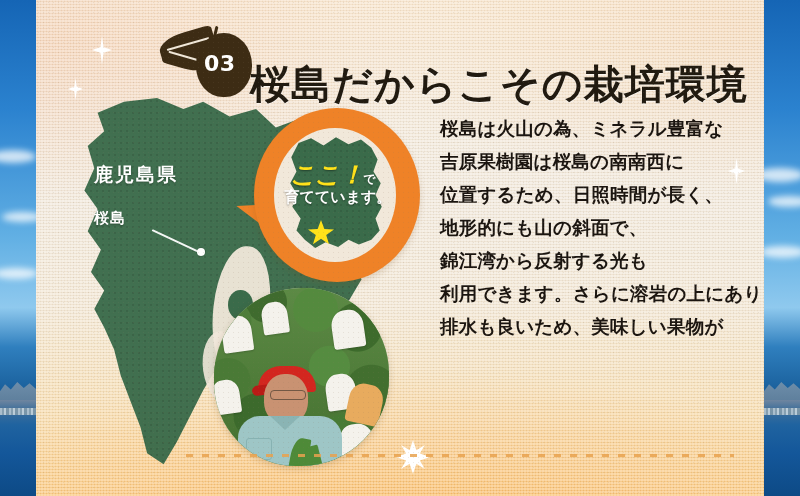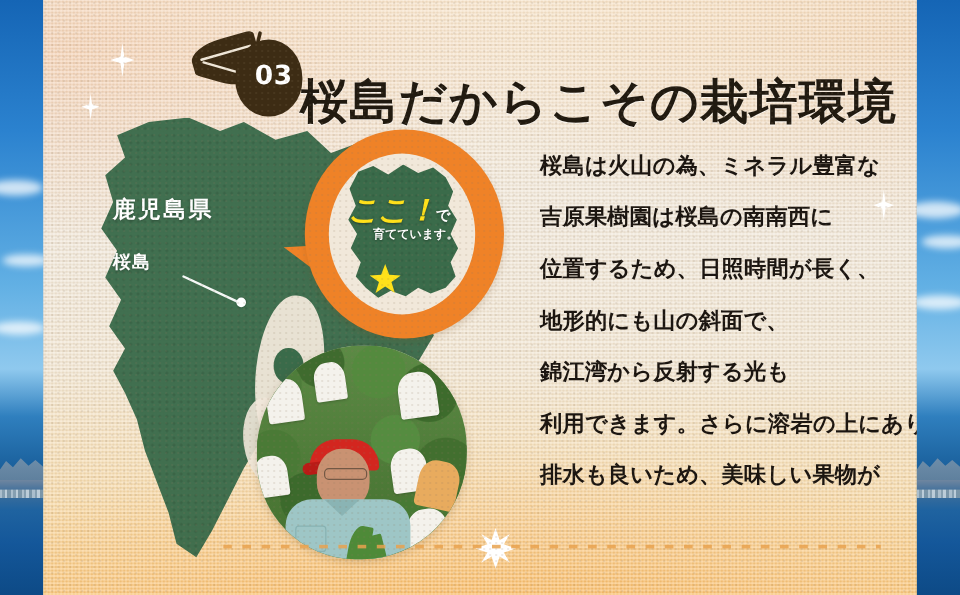--- a/index.html
+++ b/index.html
@@ -54,21 +54,21 @@
 
   
   .badge-wrap{position:absolute;left:118px;top:20px;width:108px;height:84px;}
   .leafA,.leafB{position:absolute;background:#3d2c14;}
   .leafA{left:5px;top:12px;width:56px;height:25px;border-radius:50% 12% 50% 12%;transform:rotate(-16deg);}
   .leafB{left:10px;top:26px;width:46px;height:23px;border-radius:50% 12% 50% 12%;transform:rotate(16deg);}
   .leaf-vein{position:absolute;background:#f0e7d8;height:1.5px;border-radius:1px;}
   .fruit{position:absolute;left:42px;top:13px;width:56px;height:64px;border-radius:50% 50% 48% 48%;background:#3d2c14;}
   .fruit-stem{position:absolute;left:60px;top:6px;width:3px;height:13px;background:#3d2c14;transform:rotate(14deg);border-radius:2px;}
   .badge-num{position:absolute;left:50px;top:29px;width:40px;height:30px;
-    color:#fff;font-size:22px;font-weight:800;letter-spacing:.5px;text-align:right;line-height:30px;
+    color:#fff;font-size:22px;font-weight:800;letter-spacing:.5px;text-align:left;line-height:30px;
     font-family:"DejaVu Sans","Liberation Sans",sans-serif;}
   .title{position:absolute;left:214px;top:30px;font-size:40px;font-weight:700;color:#211a10;
     letter-spacing:1px;white-space:nowrap;
     font-family:"DejaVu Serif","Liberation Serif",serif;
     text-shadow:0 1px 0 rgba(255,255,255,.6);}
 
   
   .map-wrap{position:absolute;left:22px;top:98px;width:330px;height:370px;}
   .kagoshima{position:absolute;inset:0;background:#3a6b4a;
     clip-path:polygon(
@@ -118,22 +118,22 @@
       72% 92%, 62% 88%, 52% 94%, 40% 90%, 30% 95%, 20% 88%, 12% 80%,
       16% 70%, 8% 60%, 13% 50%, 6% 40%, 12% 30%, 7% 18%
     );}
   .balloon-green:after{content:"";position:absolute;inset:0;opacity:.18;
     background-image:radial-gradient(rgba(0,0,0,.5) 1px,transparent 1.3px);background-size:6px 6px;}
   .koko{position:absolute;left:38px;top:50px;width:96px;
     color:#ffe11a;font-size:25px;font-weight:800;font-style:italic;letter-spacing:-1px;
     text-shadow:0 1px 2px rgba(0,0,0,.4);
     font-family:"DejaVu Sans","Liberation Sans",sans-serif;}
   .koko small{font-size:12px;font-style:normal;color:#fff;font-weight:700;letter-spacing:0;}
-  .sodate{position:absolute;left:18px;top:80px;width:112px;text-align:right;color:#fff;
-    font-size:10px;font-weight:700;letter-spacing:0;text-shadow:0 1px 2px rgba(0,0,0,.4);
+  .sodate{position:absolute;left:30px;top:80px;width:112px;text-align:center;color:#fff;
+    font-size:15px;font-weight:700;letter-spacing:0;text-shadow:0 1px 2px rgba(0,0,0,.4);
     font-family:"DejaVu Sans","Liberation Sans",sans-serif;}
   .star{position:absolute;left:56px;top:112px;width:26px;height:25px;background:#ffe11a;
     clip-path:polygon(50% 0%,63% 36%,100% 38%,70% 60%,81% 97%,50% 75%,19% 97%,30% 60%,0% 38%,37% 36%);
     filter:drop-shadow(0 1px 1px rgba(0,0,0,.35));}
 
   
   .photo{position:absolute;left:178px;top:288px;width:175px;height:178px;
     border-radius:50% 48% 50% 47%;overflow:hidden;box-shadow:0 2px 7px rgba(90,60,20,.2);}
   .p-sky{position:absolute;inset:0;background:linear-gradient(180deg,#cfd8c6 0%,#aebe9b 30%,#8aa878 100%);}
   .p-foliage{position:absolute;inset:0;
@@ -164,21 +164,21 @@
   .farmer-collar{position:absolute;left:56px;top:128px;width:30px;height:14px;background:#8ab4b4;
     clip-path:polygon(0 0,100% 0,50% 100%);}
   .farmer-pocket{position:absolute;left:32px;top:150px;width:24px;height:20px;
     border:1.5px solid #87b2b2;border-radius:3px;}
   .leaf-fg{position:absolute;background:#4e8a38;border-radius:50% 6% 50% 6%;}
 
   
   .copy{position:absolute;left:404px;top:112px;width:340px;color:#1b1510;
     font-size:18.5px;line-height:33px;font-weight:700;letter-spacing:.2px;
     font-family:"DejaVu Serif","Liberation Serif",serif;}
-  .copy p{margin:10px;white-space:nowrap;}
+  .copy p{margin:0;white-space:nowrap;}
 
   
   .dashes{position:absolute;left:150px;right:30px;top:454px;height:3px;
     background-image:linear-gradient(90deg,#e8a24e 0 7px,transparent 7px 16px);
     background-size:16px 3px;opacity:.85;}
 </style>
 </head>
 <body>
 
 <div id="stage">

